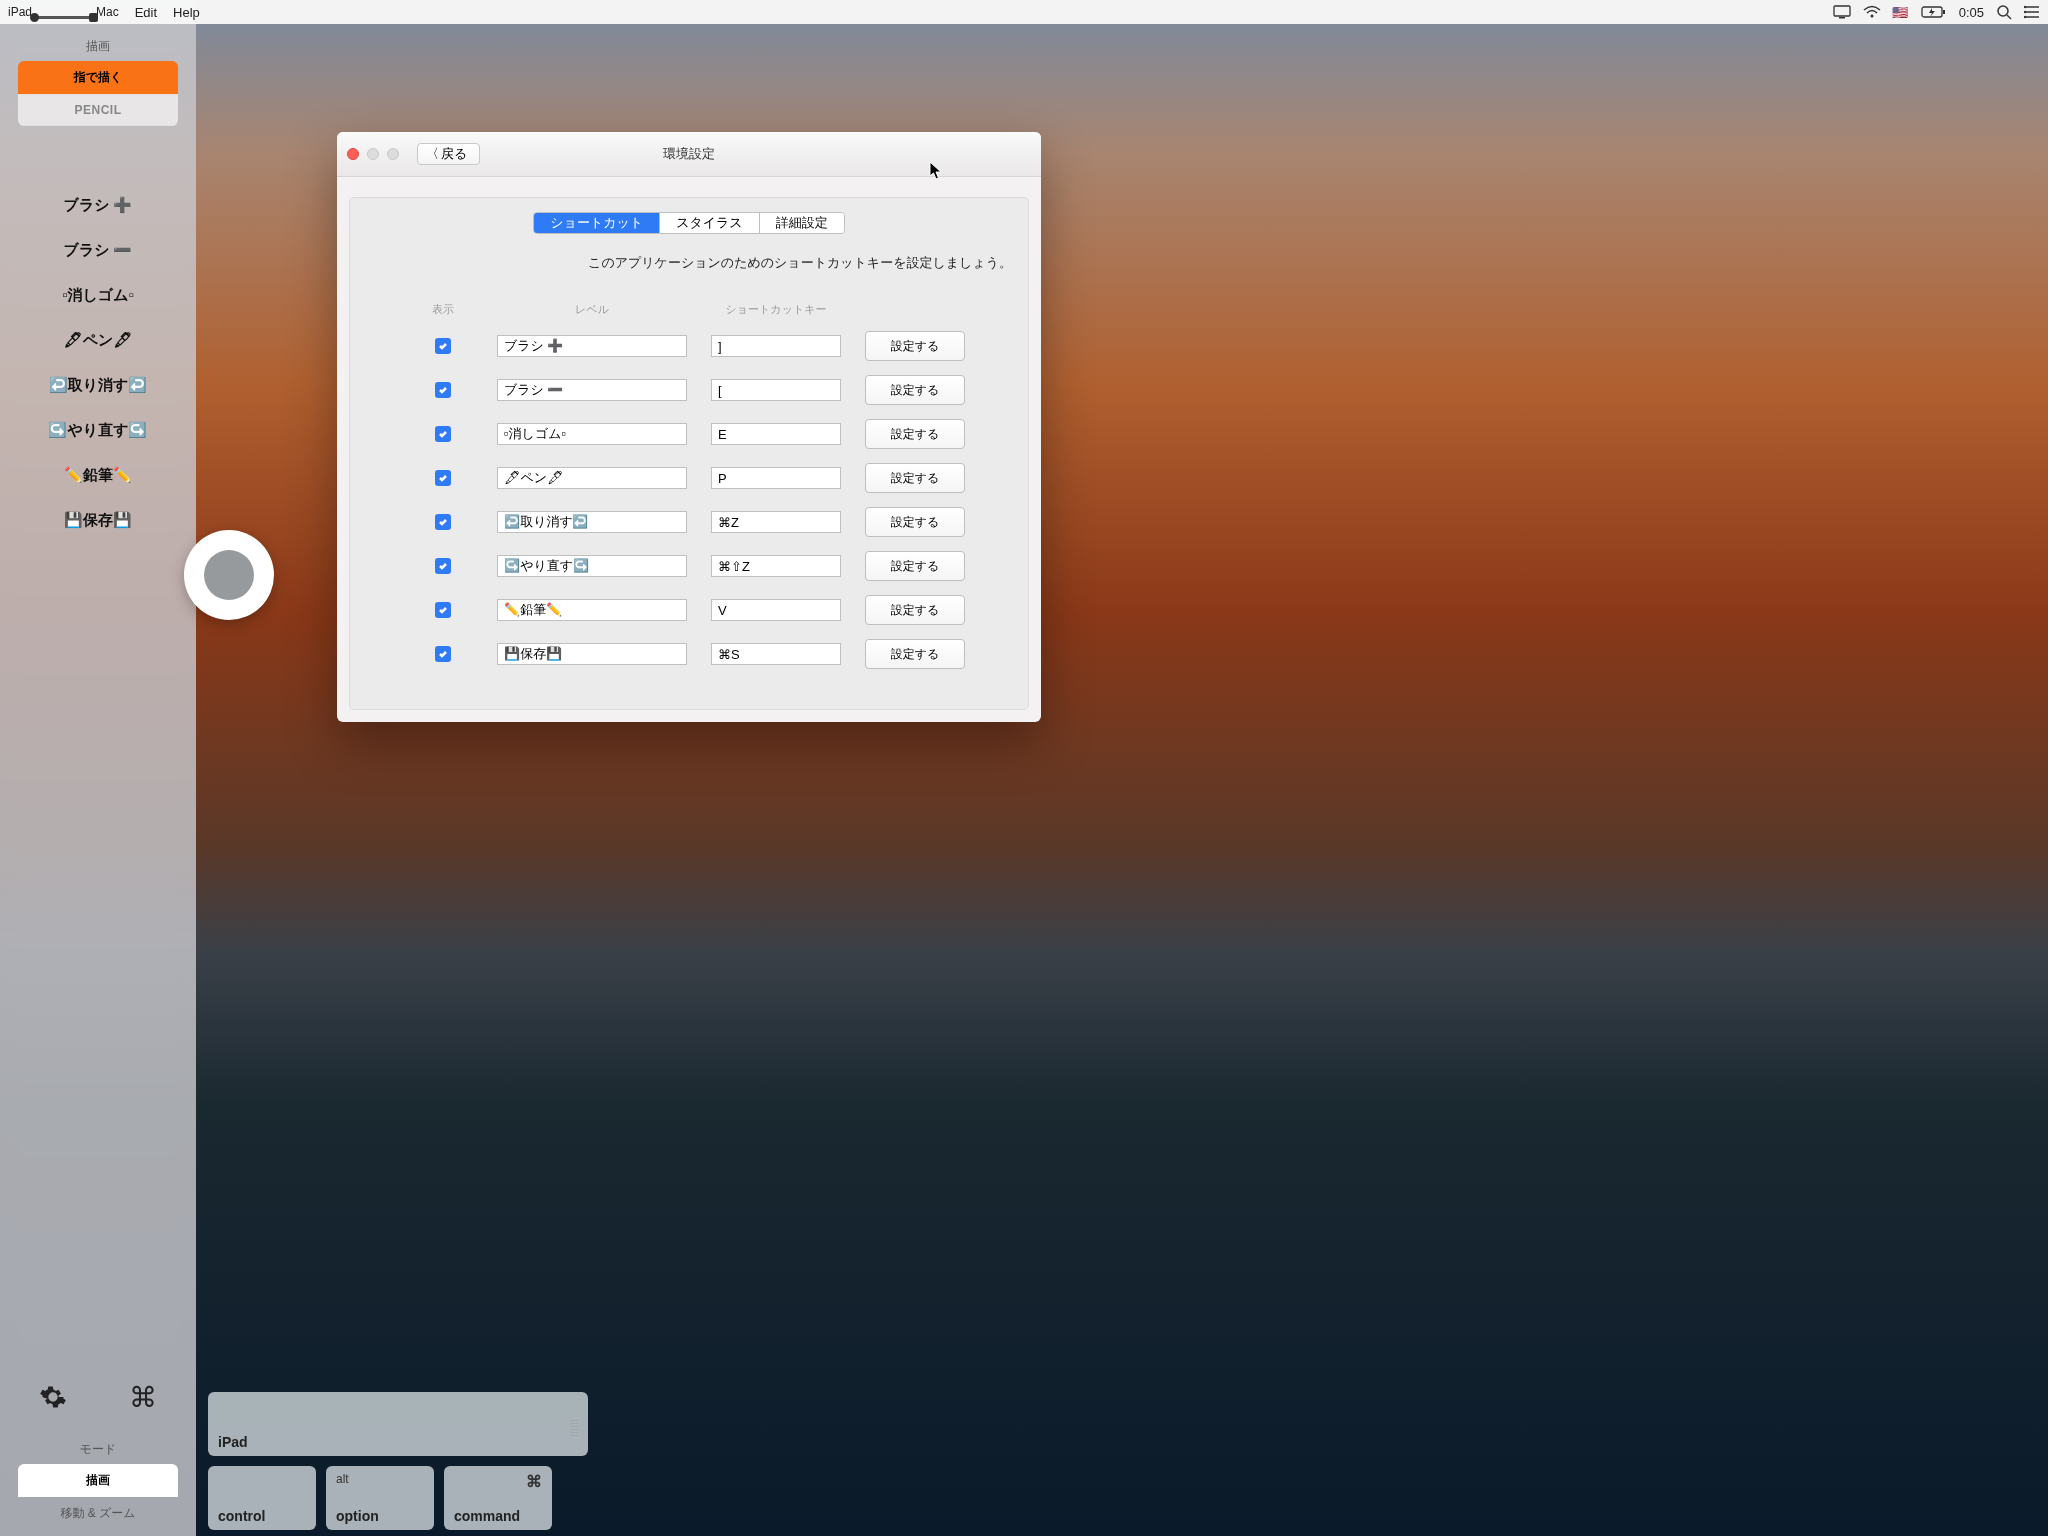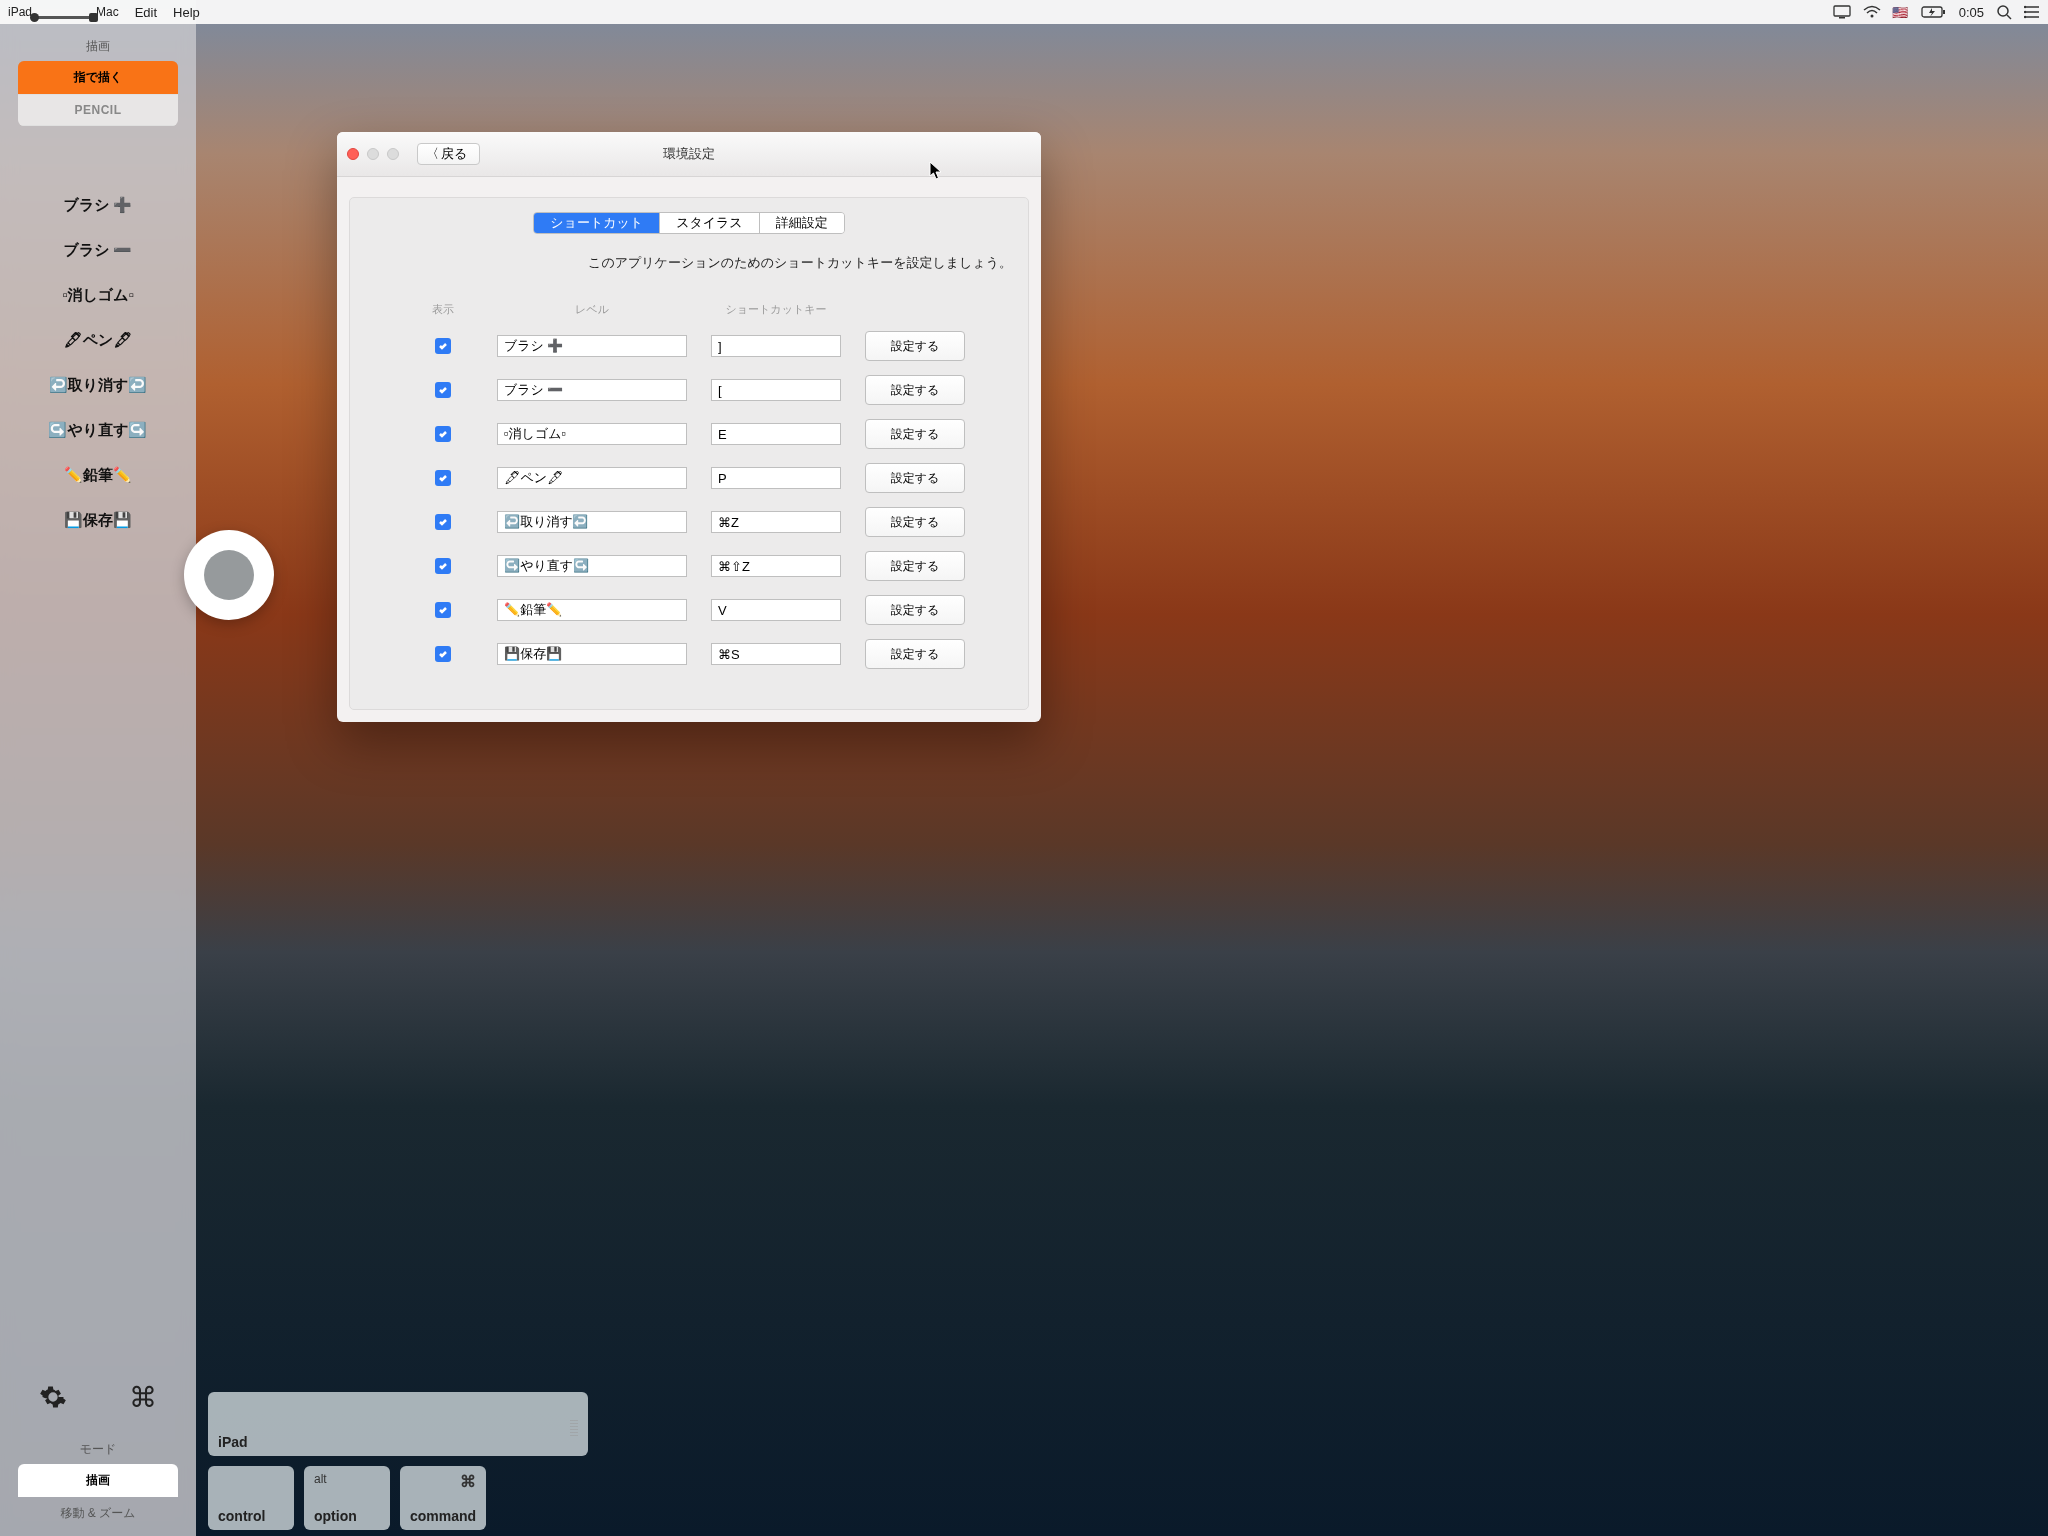--- a/index.html
+++ b/index.html
@@ -57,21 +57,21 @@
 
 .keypads { position:absolute; left: 208px; bottom: 6px; display:flex; flex-direction:column; gap:10px; z-index:15;}
 .keypad-row { display:flex; gap:10px; }
 .keypad {
   background: rgba(185,195,200,0.9); border-radius:6px;
   width: 180px; height: 64px;
   display:flex; flex-direction:column; justify-content:flex-end; align-items:flex-start;
   padding: 6px 10px; color:#222; font-size:14px; font-weight:600; position:relative;
 }
 .keypad.shift { width: 380px; }
-.keypad.sml { width: 86px; }
+.keypad.sml { width: 108px; }
 .keypad .sup { position:absolute; top:6px; left:10px; font-size:12px; font-weight:400; color:#333;}
 .keypad .cmd-glyph { position:absolute; top:6px; right:10px; font-size:16px; color:#333; }
 .keypad .grip { position:absolute; top:28px; right:10px; width:8px; height:16px;
   background: repeating-linear-gradient(180deg,#999 0 1px,transparent 1px 3px); opacity:.5;}
 
 
 .ring {
   position:absolute; left:184px; top:530px; width:90px; height:90px;
   border-radius:50%; background:#fff;
   box-shadow: 0 4px 14px rgba(0,0,0,0.25);

